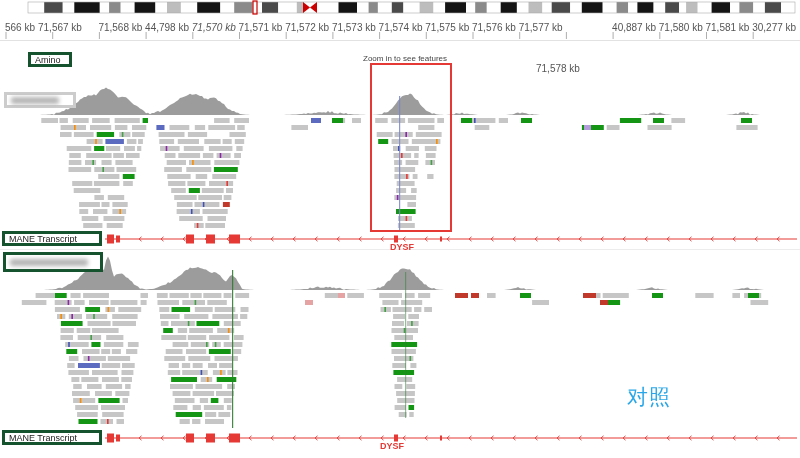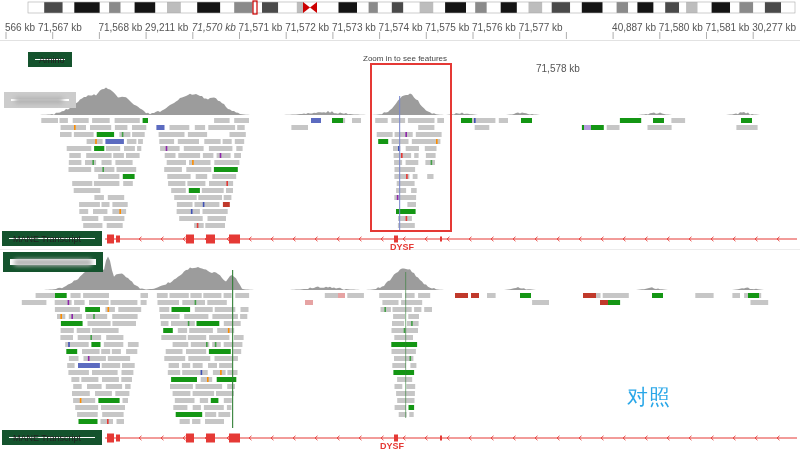--- a/index.html
+++ b/index.html
@@ -2,21 +2,21 @@
 <html><head>
 <meta charset="utf-8">
 <style>
   *{margin:0;padding:0;box-sizing:border-box}
   html,body{background:#fff}
   body{font-family:"Liberation Sans",sans-serif}
   #app{position:relative;width:800px;height:458px;background:#fff;overflow:hidden}
   #scene{position:absolute;left:0;top:0}
   #ruler{position:absolute;left:0;top:22px;width:800px;height:18px}
   .tick-label{position:absolute;top:0;font-size:10px;color:#555;white-space:nowrap}
-  .panel-box{position:absolute;background:#fff;border:7px solid #14532d;font-size:9px;color:#222;
+  .panel-box{position:absolute;background:#fff;border:3px solid #14532d;font-size:9px;color:#222;
              display:flex;align-items:center;padding-left:4px;z-index:3}
   #amino-box{left:28px;top:52px;width:44px;height:15px}
   #mane1{left:2px;top:231px;width:100px;height:15px}
   #mane2{left:2px;top:430px;width:100px;height:15px}
   #sample1{left:4px;top:92px;width:72px;height:16px;border-color:#ccc}
   #sample2{left:3px;top:252px;width:100px;height:20px}
   .blur-bar{filter:blur(2px);background:#b4b4b4;border-radius:2px;height:7px}
   #zoom-hint{position:absolute;left:363px;top:54px;font-size:8px;color:#444;z-index:3}
   #roi-box{position:absolute;left:370px;top:63px;width:82px;height:169px;border:2px solid #e53935;z-index:4}
   .track-label{position:absolute;font-size:21px;letter-spacing:1px;z-index:3}
@@ -626,21 +626,21 @@
           <rect x="394" y="434.5" width="4" height="7" fill="#e53935"></rect>
           <rect x="440" y="435.5" width="2" height="5" fill="#e53935"></rect>
         </g>
       </g>
     </svg>
 
   <div id="ruler">
       <span class="tick-label" style="left: 5px;">566 kb</span>
       <span class="tick-label" style="left: 38px;">71,567 kb</span>
       <span class="tick-label" style="left: 98.4px;">71,568 kb</span>
-      <span class="tick-label" style="left: 145.1px;">29,211 kb</span>
+      <span class="tick-label" style="left: 145.1px;">44,798 kb</span>
       <span class="tick-label" style="left: 191.8px; font-style: italic;">71,570 kb</span>
       <span class="tick-label" style="left: 238.5px;">71,571 kb</span>
       <span class="tick-label" style="left: 285.2px;">71,572 kb</span>
       <span class="tick-label" style="left: 331.9px;">71,573 kb</span>
       <span class="tick-label" style="left: 378.6px;">71,574 kb</span>
       <span class="tick-label" style="left: 425.3px;">71,575 kb</span>
       <span class="tick-label" style="left: 472px;">71,576 kb</span>
       <span class="tick-label" style="left: 518.7px;">71,577 kb</span>
       <span class="tick-label" style="left: 536px; margin-top: 41px;">71,578 kb</span>
       <span class="tick-label" style="left: 612.1px;">40,887 kb</span>

